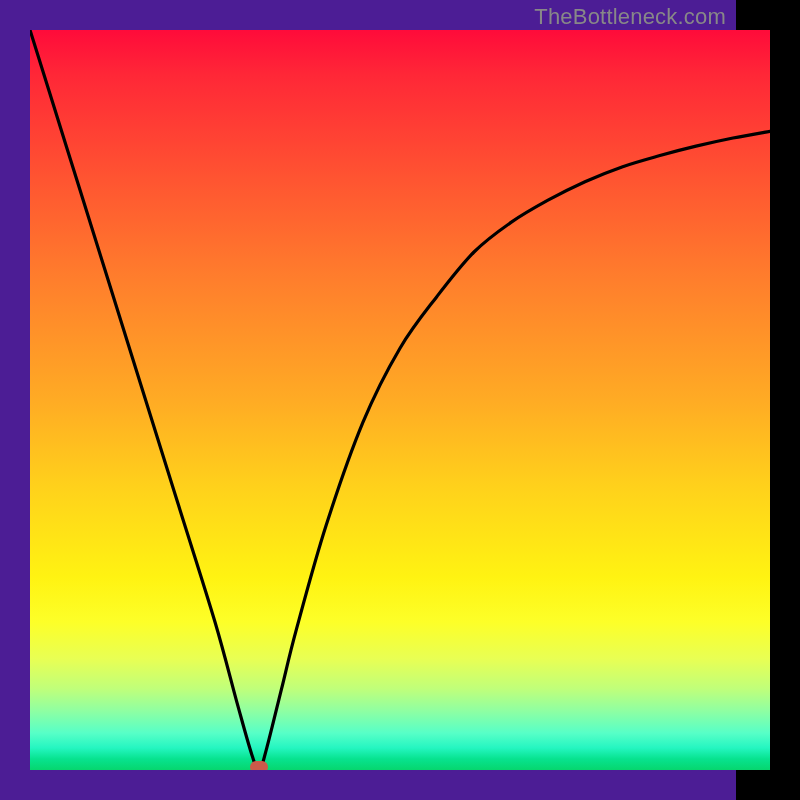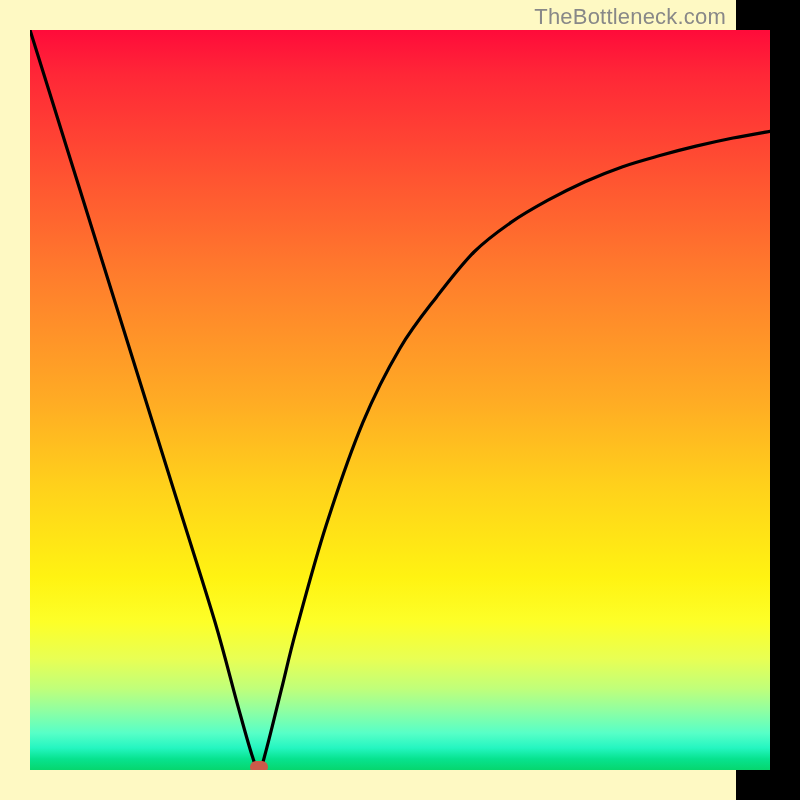--- a/index.html
+++ b/index.html
@@ -8,21 +8,21 @@
     width: 800px;
     height: 800px;
     background: #000;
     overflow: hidden;
     font-family: Arial, Helvetica, sans-serif;
   }
   .frame {
     position: relative;
     width: 736px;
     height: 800px;
-    background: #fef9c3;
+    background: #4c1d95;
   }
   .watermark {
     position: absolute;
     top: 4px;
     right: 10px;
     color: #888;
     font-size: 22px;
     font-weight: 500;
     letter-spacing: 0.2px;
     z-index: 5;

